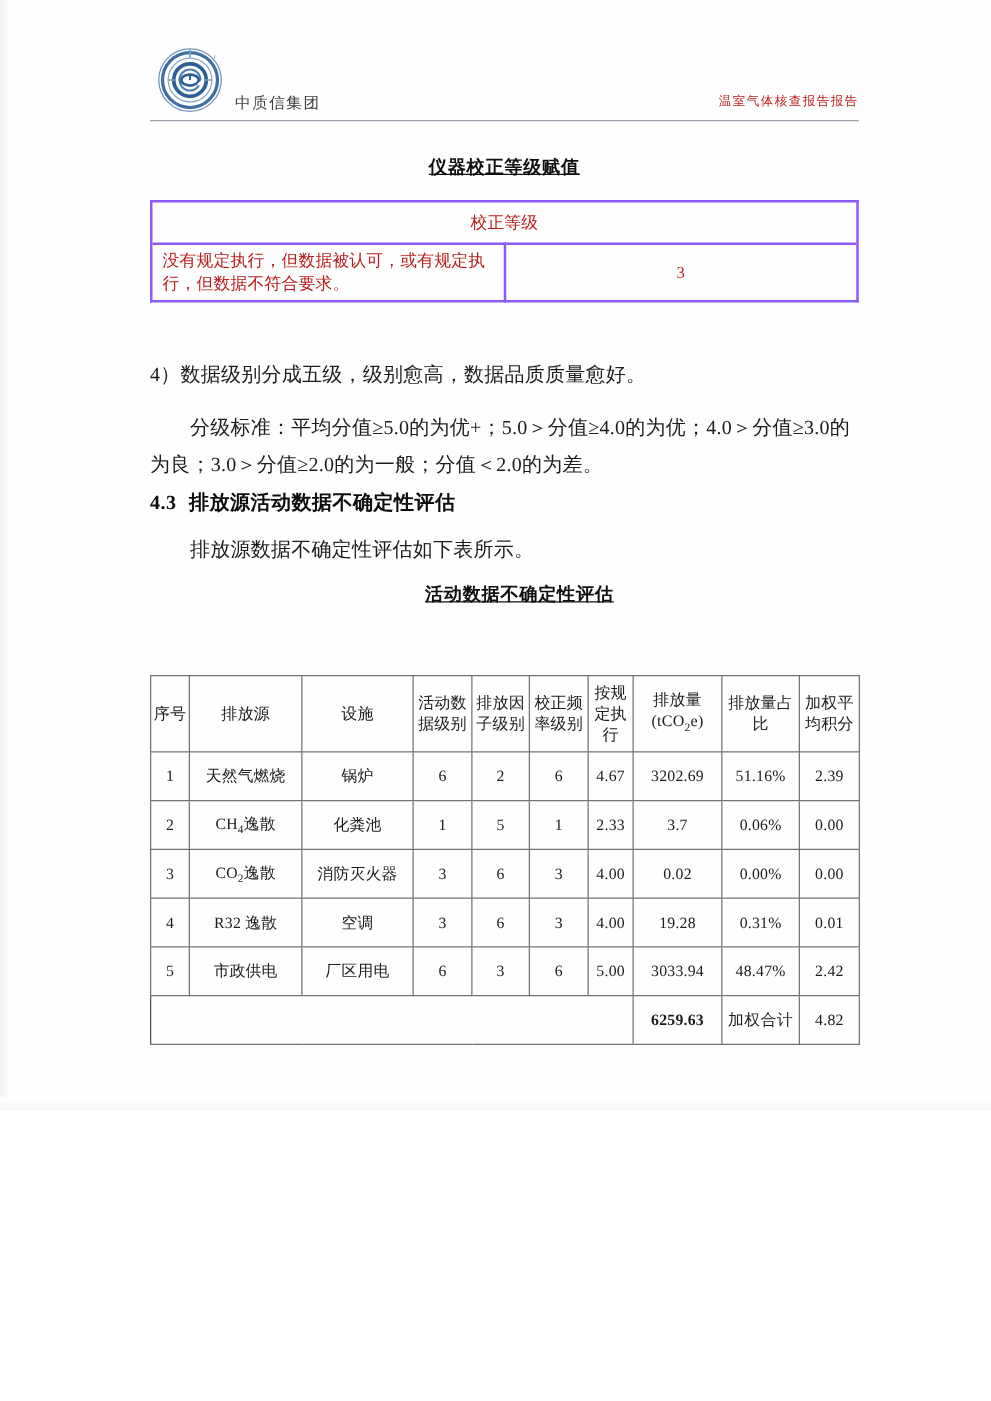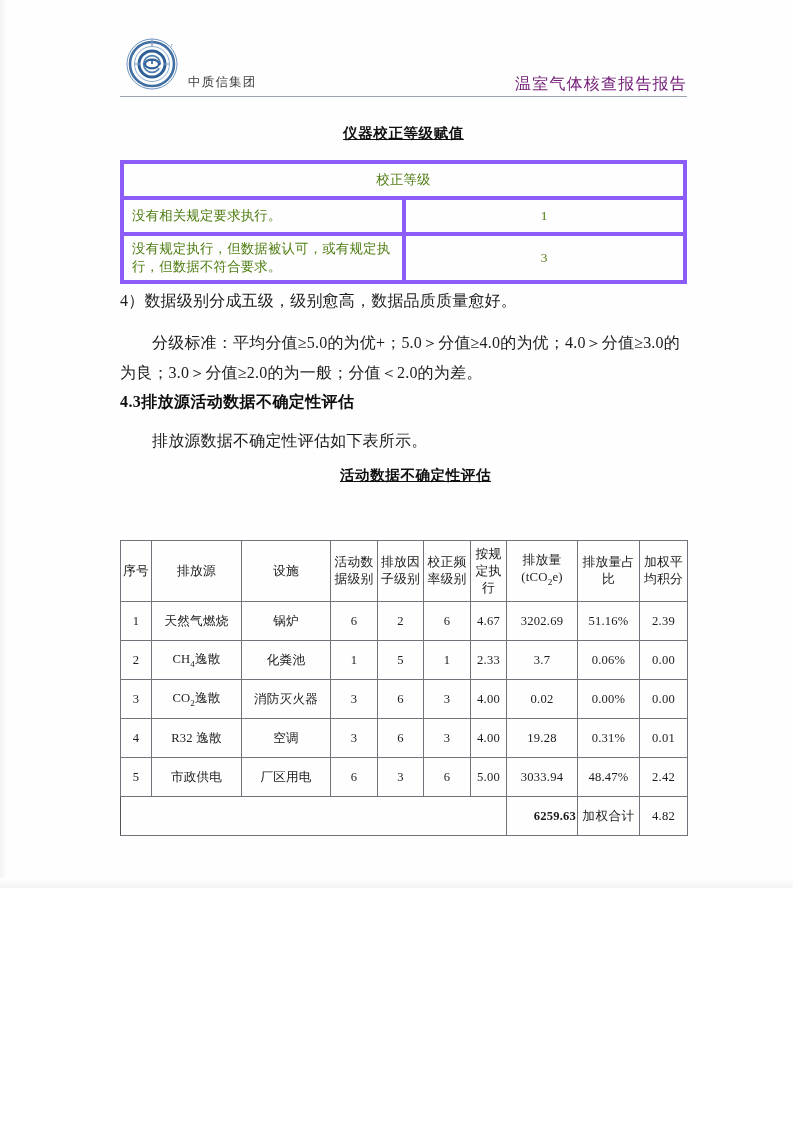--- a/index.html
+++ b/index.html
@@ -60,23 +60,23 @@
     position: absolute;
     left: 68px; top: 40px;
     font-size: 12.5px;
     letter-spacing: 1.2px;
     color: #3d3d3d;
     font-family: "Liberation Serif", "DejaVu Serif", serif;
   }
   .header-right {
     position: absolute;
     right: 0px; top: 40px;
-    font-size: 16px;
+    font-size: 10px;
     letter-spacing: 1.2px;
-    color: #701a75;
+    color: #b91c1c;
     white-space: nowrap;
   }
 
   
   .table-caption {
     text-align: center;
     font-weight: bold;
     font-size: 14.5px;
     letter-spacing: 0.6px;
     color: #101010;
@@ -89,35 +89,35 @@
     letter-spacing: 0.2px;
   }
   .indent2 { text-indent: 2em; }
 
   .section-h {
     font-weight: bold;
     font-size: 16px;
     letter-spacing: 0.4px;
     color: #0d0d0d;
   }
-  .section-h .num { }
+  .section-h .num { margin-right: 10px; }
 
   
   table {
     border-collapse: collapse;
     table-layout: fixed;
   }
   .grade-table {
     width: 567px;
     border: 1.3px solid #4f5358;
   }
   .grade-table td {
-    border: 4px solid #8b5cf6;
+    border: 2px solid #8b5cf6;
     font-size: 13.4px;
-    color: #4d7c0f;
+    color: #b91c1c;
     padding: 4px 8px;
     height: 24px;
     letter-spacing: 0.2px;
   }
   .grade-table .head-cell {
     text-align: center;
     border-bottom: 1px solid #6b6f74;
   }
   .grade-table .val {
     text-align: center;
@@ -144,21 +144,21 @@
     font-size: 12.8px;
   }
   .unc-table tbody td {
     height: 34px;
   }
   .unc-table .blank {
     border-left: none;
     border-right: none;
   }
   .unc-table .blank-first { border-left: 1.3px solid #4f5358; }
-  .unc-table .bold { font-weight: bold; text-align: right; }
+  .unc-table .bold { font-weight: bold; }
   .unc-table .wide-label { letter-spacing: 0.5px; }
   sub { font-size: 0.72em; }
 
   .page-number {
     position: absolute;
     left: 0; top: 1044px;
     width: 793px;
     text-align: left;
     font-size: 12px;
     color: #4a4a4a;
@@ -197,24 +197,20 @@
 
     <div style="position:absolute; left:120px; top:124px; width:567px;" class="table-caption">仪器校正等级赋值</div>
 
     <div style="position:absolute; left:120px; top:160px;">
       <table class="grade-table">
         <tbody>
           <tr>
             <td class="head-cell" colspan="2">校正等级</td>
           </tr>
           <tr>
-            <td>没有相关规定要求执行。</td>
-            <td class="val">1</td>
-          </tr>
-          <tr>
             <td>没有规定执行，但数据被认可，或有规定执行，但数据不符合要求。</td>
             <td class="val">3</td>
           </tr>
         </tbody>
       </table>
     </div>
 
     <div style="position:absolute; left:120px; top:286px; width:575px;" class="para">4）数据级别分成五级，级别愈高，数据品质质量愈好。</div>
 
     <div style="position:absolute; left:120px; top:328px; width:575px;font-family:Liberation Serif, serif;" class="para indent2">分级标准：平均分值≥5.0的为优+；5.0＞分值≥4.0的为优；4.0＞分值≥3.0的为良；3.0＞分值≥2.0的为一般；分值＜2.0的为差。</div>

